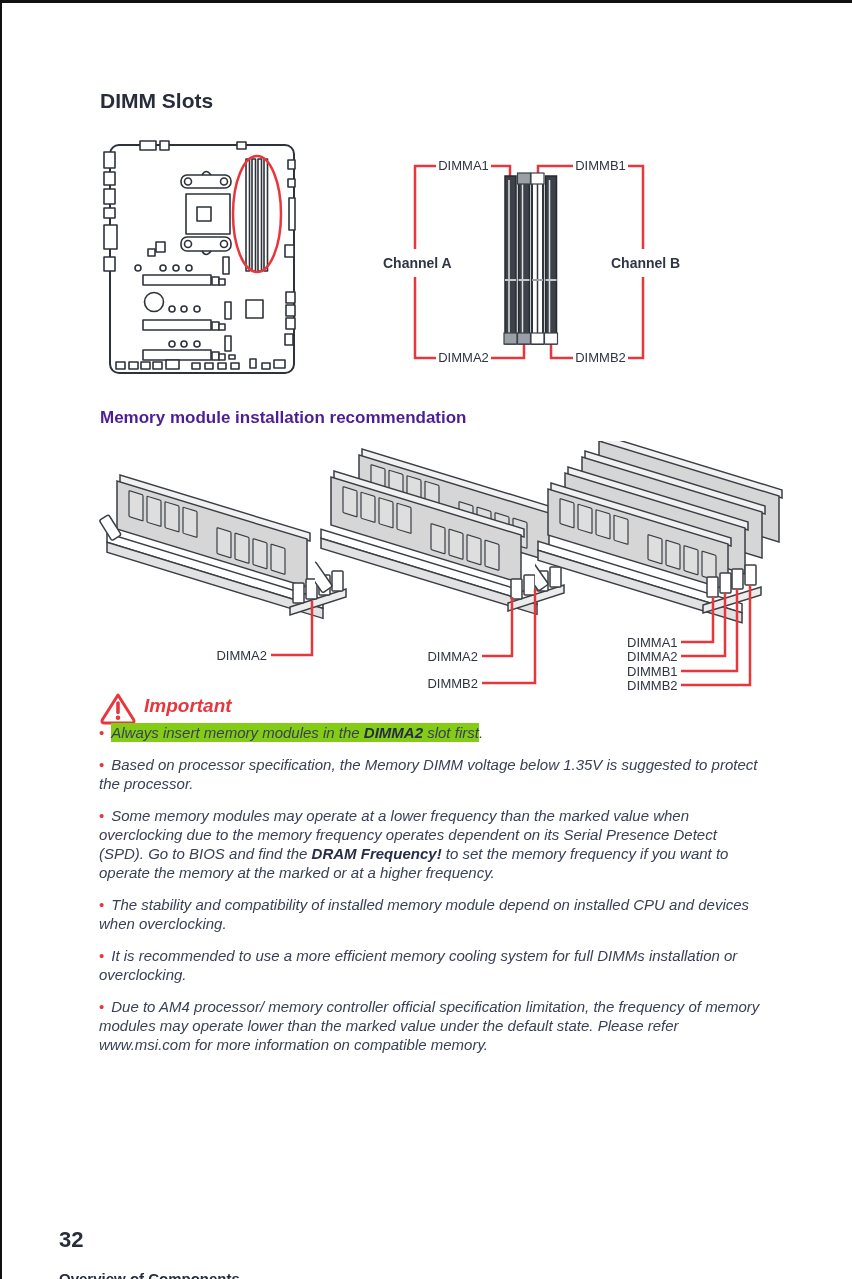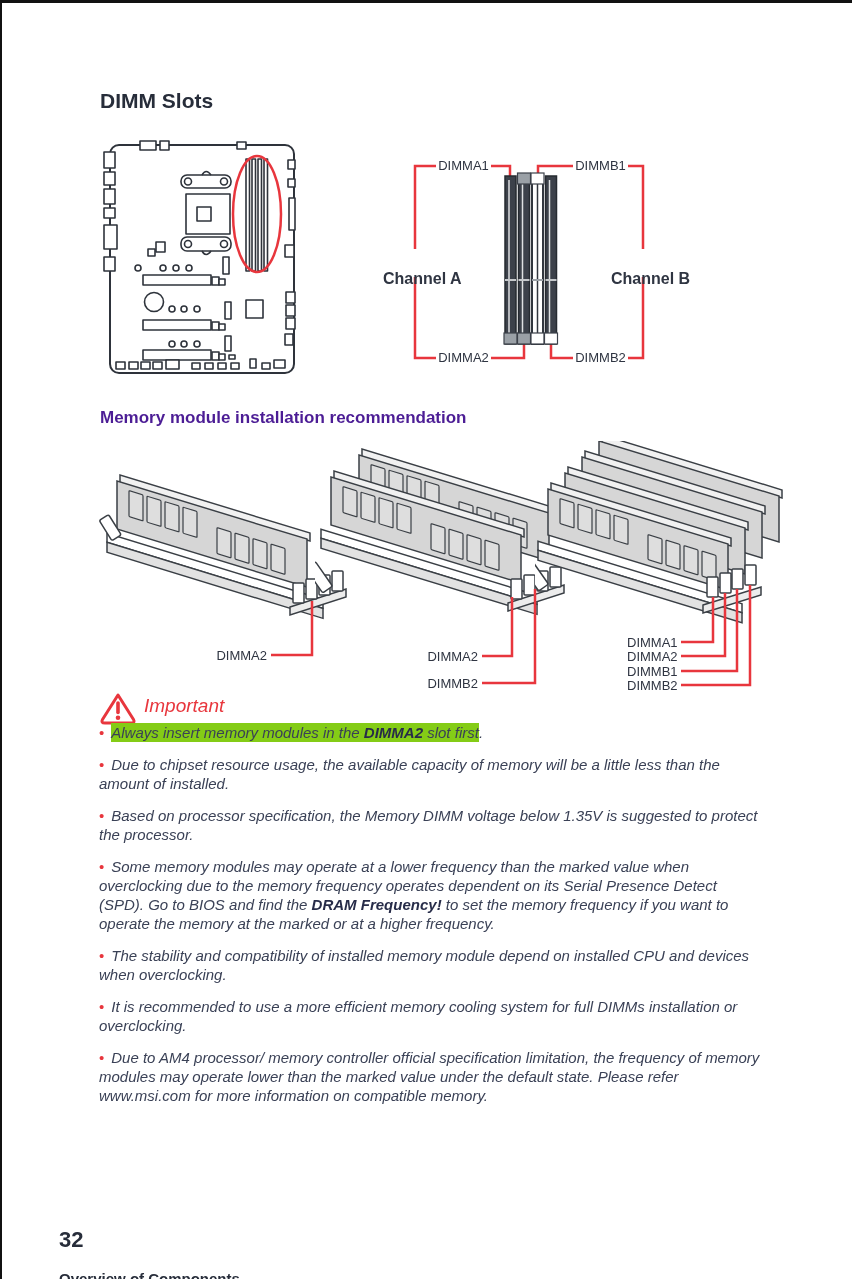--- a/index.html
+++ b/index.html
@@ -6,22 +6,22 @@
   .page{
     position:relative;width:852px;height:1279px;background:#ffffff;
     font-family:"Liberation Sans",sans-serif;overflow:hidden;
     border-top:3px solid #111;border-left:2px solid #111;box-sizing:border-box;padding-left:14px;
   }
   .h1{position:absolute;left:98px;top:86px;font-size:21px;font-weight:700;color:#272d3a;letter-spacing:0;}
   .h2{position:absolute;left:98px;top:405px;font-size:17px;font-weight:700;color:#4c1d95;}
   .abs{position:absolute;}
   .lbl{position:absolute;font-size:13px;color:#2f3542;text-align:center;white-space:nowrap;}
   .lbl.right{text-align:right;}
-  .chan{position:absolute;font-size:16px;font-weight:700;color:#2f3542;text-align:center;white-space:nowrap;margin-top:15px;}
-  .imp-title{position:absolute;left:142px;top:692px;font-size:19px;font-weight:400;font-style:italic;color:#e8363d;}
+  .chan{position:absolute;font-size:14px;font-weight:700;color:#2f3542;text-align:center;white-space:nowrap;}
+  .imp-title{position:absolute;left:142px;top:692px;font-size:19px;font-weight:700;font-style:italic;color:#e8363d;}
   .bullets{position:absolute;left:97px;top:720px;width:664px;font-size:15px;line-height:19px;
     font-style:italic;color:#3a4156;}
   .bullet{margin:0 0 13px 0;}
   .dot{color:#e8363d;font-style:normal;margin-right:7px;}
   .seg-bold{font-weight:700;color:#272c49;}
   .hl{background:#84cc16;padding:1px 0;}
   .footer{position:absolute;left:57px;top:1224px;display:flex;align-items:baseline;gap:17px;color:#272d3a;flex-direction:column;}
   .footer .num{font-size:22px;font-weight:700;}
   .footer .txt{font-size:15px;font-weight:700;}
   svg{display:block;}
@@ -306,21 +306,20 @@
 
   <svg class="abs" style="left:97px;top:689px" width="38" height="34" viewBox="0 0 38 34">
     <path d="M19,3 L34.5,27.5 Q36.5,31 32,31 L6,31 Q1.5,31 3.5,27.5 Z" fill="none" stroke="#e8363d" stroke-width="3" stroke-linejoin="round"></path>
     <line x1="19" y1="11" x2="19" y2="20.5" stroke="#e8363d" stroke-width="3.6" stroke-linecap="round"></line>
     <circle cx="19" cy="25.8" r="2.3" fill="#e8363d"></circle>
   </svg>
   <div class="imp-title">Important</div>
 
   <div class="bullets">
       <div class="bullet"><span class="dot">•</span><span class="hl"><span>Always insert memory modules in the </span><span class="seg-bold">DIMMA2</span><span> slot first</span></span>.</div>
-      <div class="bullet"><span class="dot">•</span><span>Due to chipset resource usage, the available capacity of memory will be a little less than the amount of installed.</span></div>
       <div class="bullet"><span class="dot">•</span><span>Based on processor specification, the Memory DIMM voltage below 1.35V is suggested to protect the processor.</span></div>
       <div class="bullet"><span class="dot">•</span><span>Some memory modules may operate at a lower frequency than the marked value when overclocking due to the memory frequency operates dependent on its Serial Presence Detect (SPD). Go to BIOS and find the </span><span class="seg-bold">DRAM Frequency!</span><span> to set the memory frequency if you want to operate the memory at the marked or at a higher frequency.</span></div>
       <div class="bullet"><span class="dot">•</span><span>The stability and compatibility of installed memory module depend on installed CPU and devices when overclocking.</span></div>
       <div class="bullet"><span class="dot">•</span><span>It is recommended to use a more efficient memory cooling system for full DIMMs installation or overclocking.</span></div>
       <div class="bullet"><span class="dot">•</span><span>Due to AM4 processor/ memory controller official specification limitation, the frequency of memory modules may operate lower than the marked value under the default state. Please refer www.msi.com for more information on compatible memory.</span></div>
     </div>
 
   <div class="footer">
     <span class="num">32</span>
     <span class="txt">Overview of Components</span>

